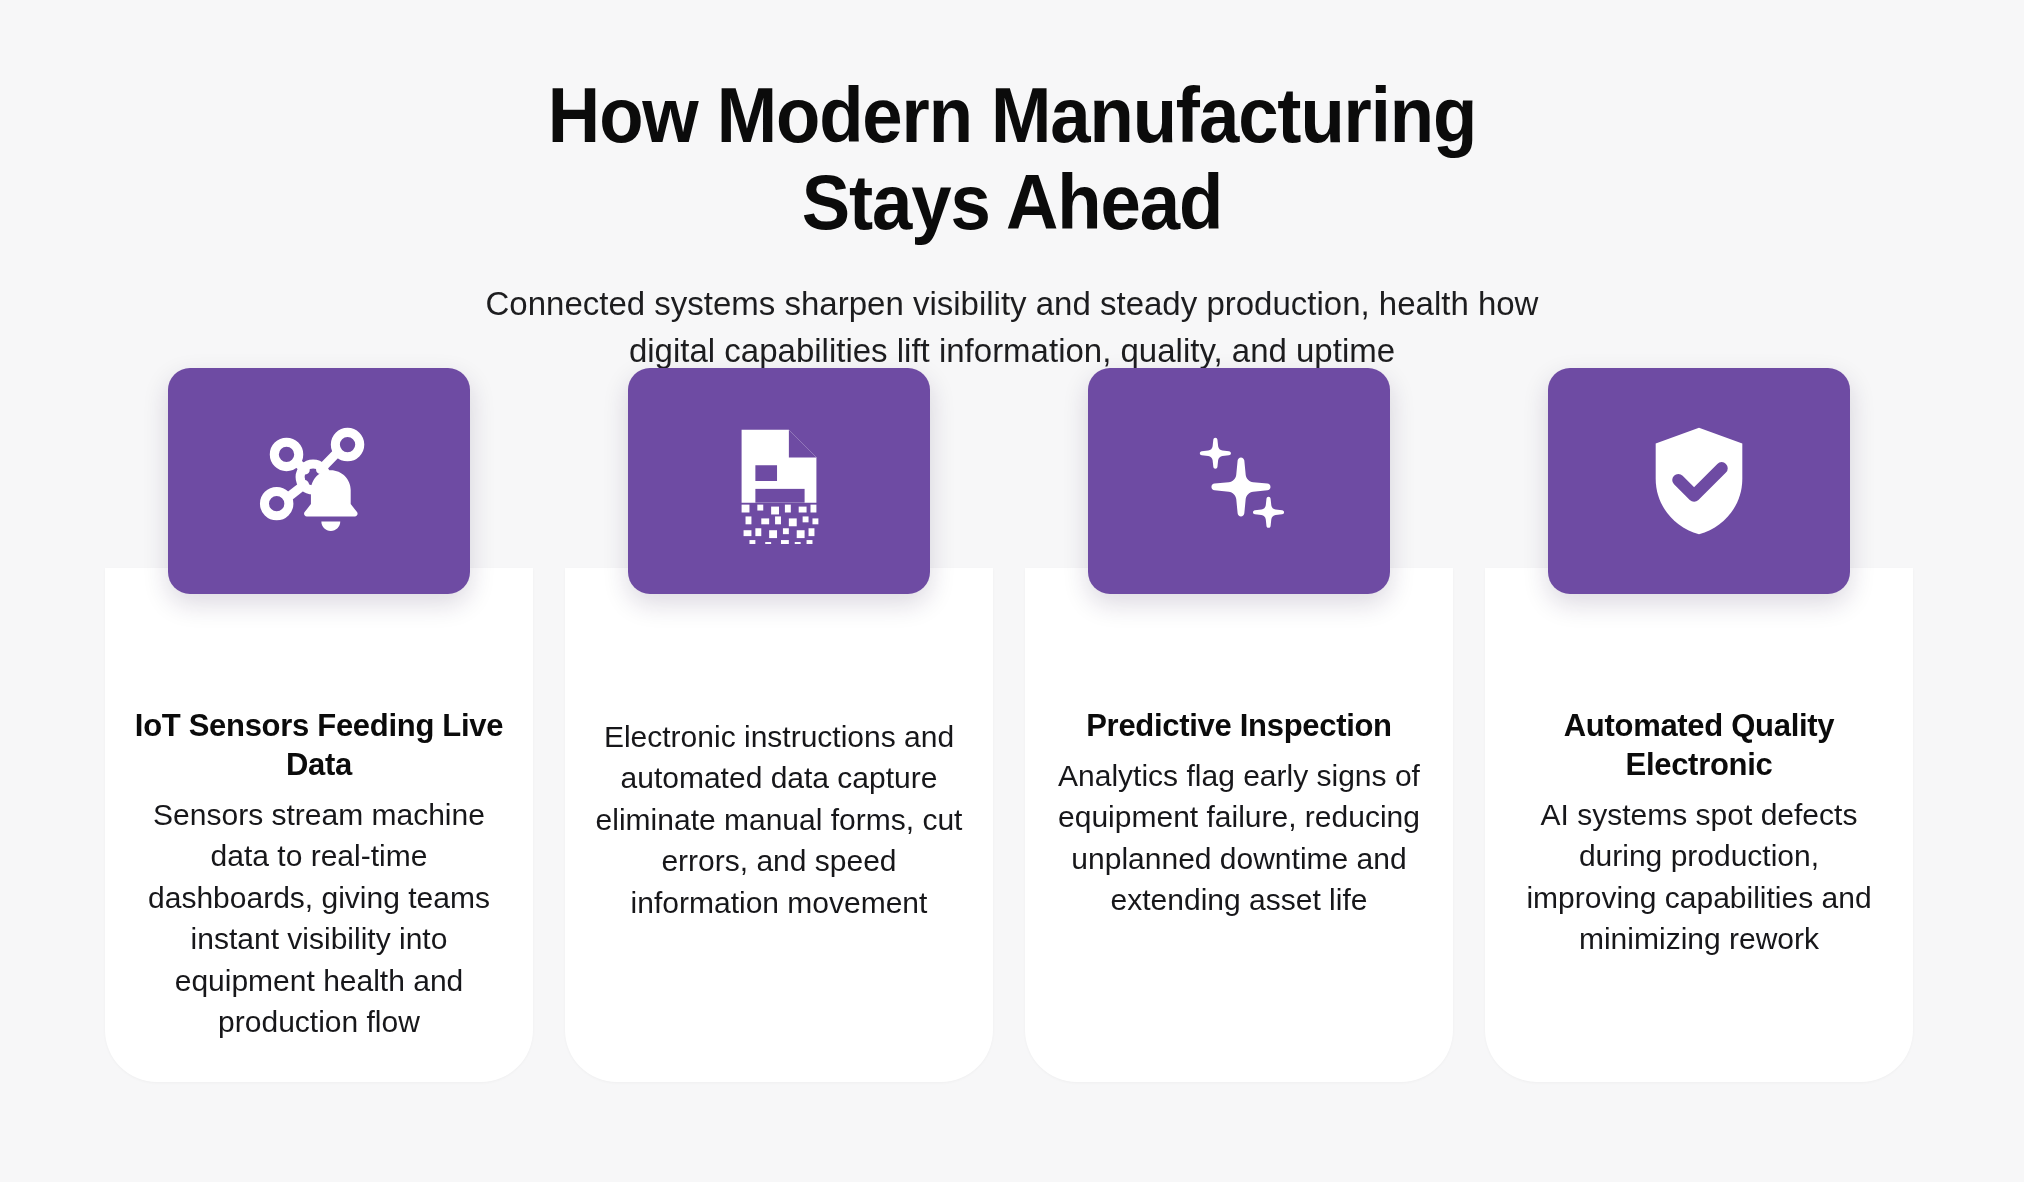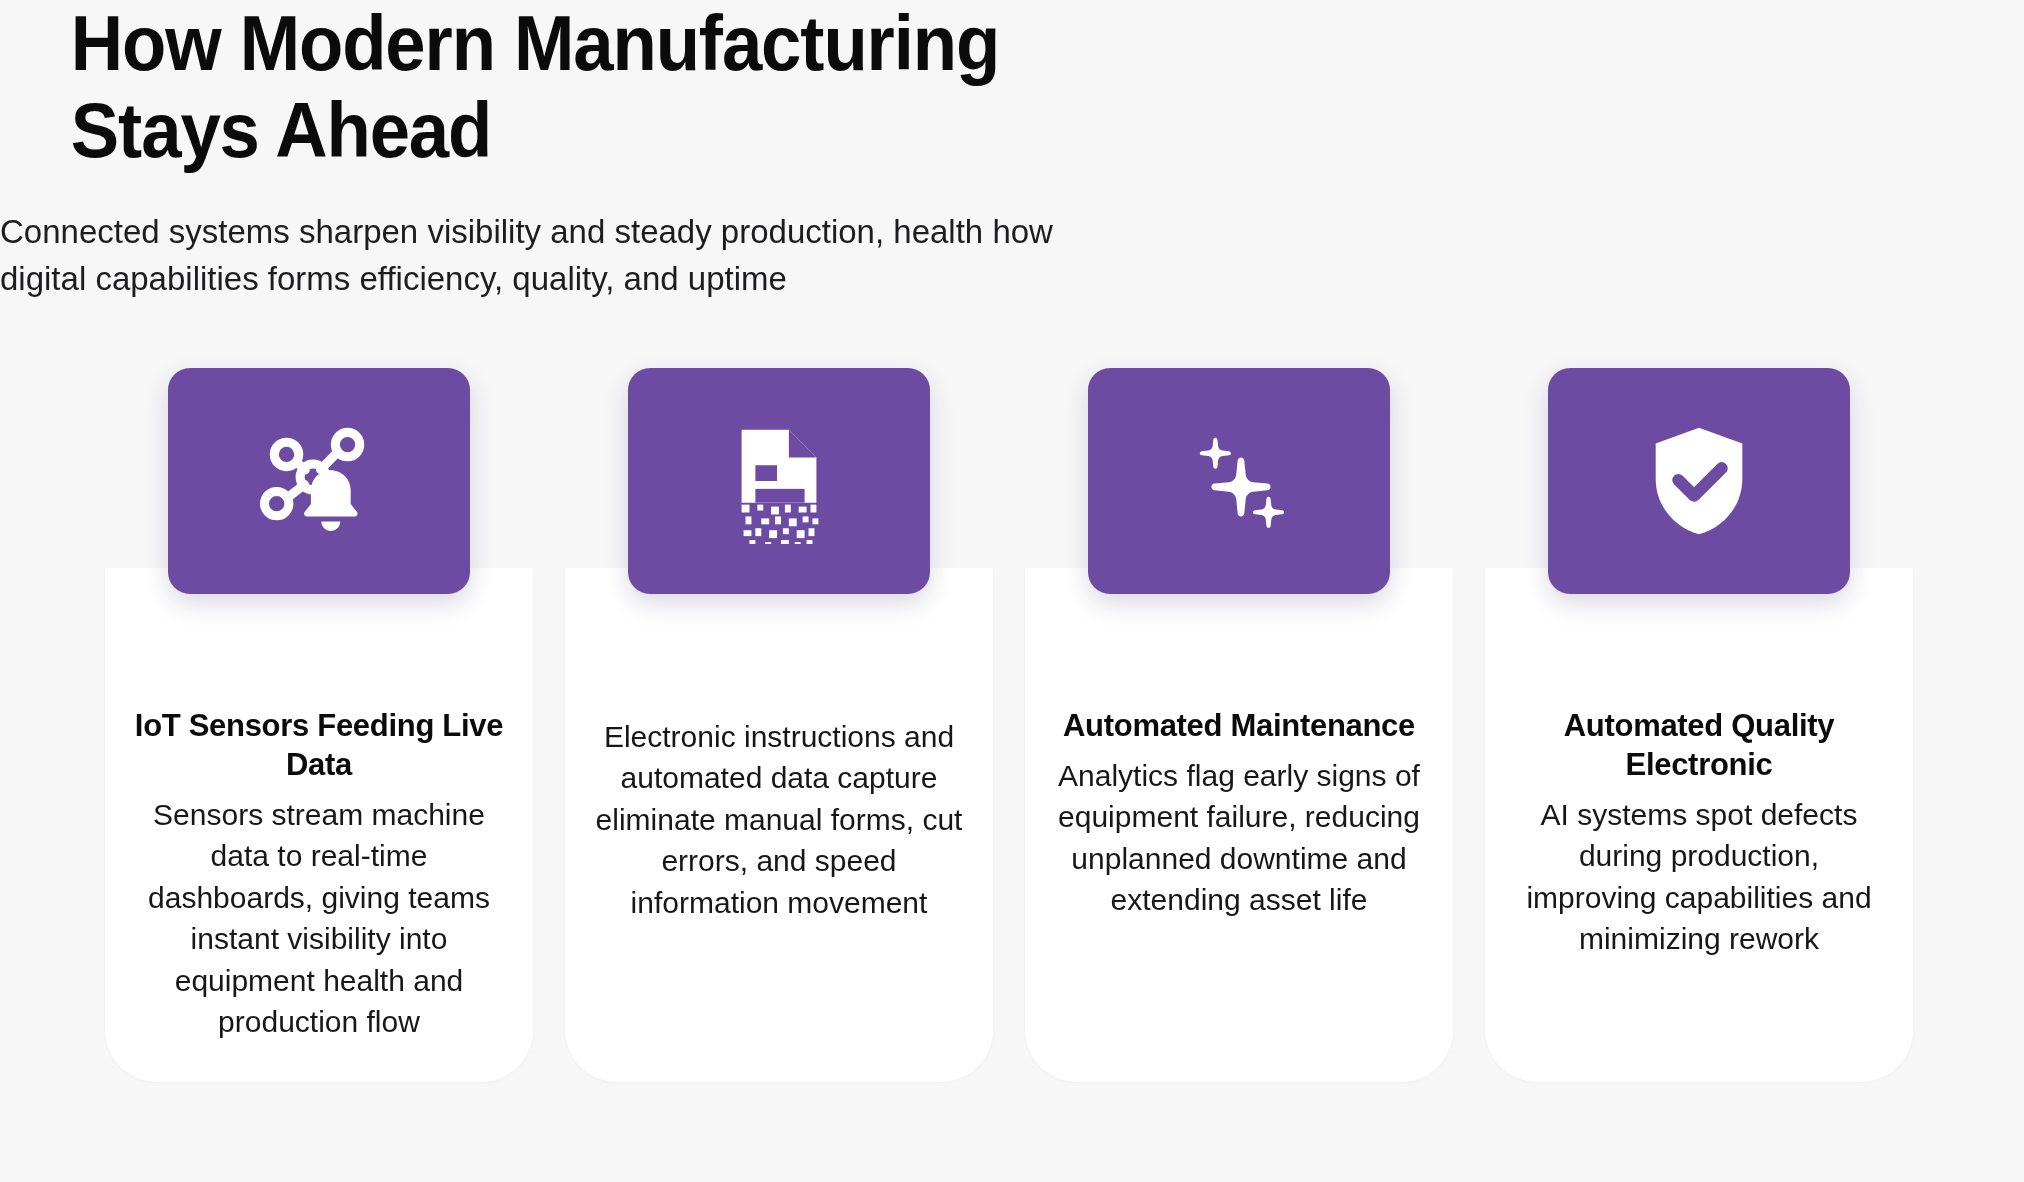--- a/index.html
+++ b/index.html
@@ -18,20 +18,22 @@
   }
 
   .page {
     position: relative;
     width: 2024px;
     height: 1182px;
   }
 
   
   .header {
+    padding-top: 72px;
+    text-align: center;
   }
 
   .page-title {
     font-family: "Liberation Sans Narrow", "Liberation Sans", sans-serif;
     font-weight: 700;
     font-size: 78px;
     line-height: 1.12;
     letter-spacing: -1.2px;
     color: #0b0b0b;
     transform: scaleX(0.93);
@@ -113,21 +115,21 @@
 
 <div class="page">
 
   <div class="header">
     <h1 class="page-title">
       <span class="line">How Modern Manufacturing</span>
       <span class="line">Stays Ahead</span>
     </h1>
     <p class="page-subtitle">
       <span class="line">Connected systems sharpen visibility and steady production, health how</span>
-      <span class="line">digital capabilities forms efficiency, quality, and uptime</span>
+      <span class="line">digital capabilities lift information, quality, and uptime</span>
     </p>
   </div>
 
   <div class="cards">
 
     <div class="card c1">
       <div class="icon-tile">
         <span>
           <svg width="126" height="126" viewBox="0 0 64 64" fill="none">
             <g stroke="#ffffff" stroke-width="4.6" fill="none" stroke-linecap="round">
@@ -193,21 +195,21 @@
     <div class="card c3">
       <div class="icon-tile">
         <span>
           <svg width="126" height="126" viewBox="0 0 64 64" fill="none">
             <path d="M33 20c.9 0 1.6.7 1.7 1.6l.7 7.2c.2 2 1.8 3.6 3.8 3.8l7.2.7c.9.1 1.6.8 1.6 1.7s-.7 1.6-1.6 1.7l-7.2.7c-2 .2-3.6 1.8-3.8 3.8l-.7 7.2c-.1.9-.8 1.6-1.7 1.6s-1.6-.7-1.7-1.6l-.7-7.2c-.2-2-1.8-3.6-3.8-3.8l-7.2-.7c-.9-.1-1.6-.8-1.6-1.7s.7-1.6 1.6-1.7l7.2-.7c2-.2 3.6-1.8 3.8-3.8l.7-7.2c.1-.9.8-1.6 1.7-1.6z" fill="#ffffff"></path>
             <path d="M20 10c.55 0 1 .42 1.05 1l.35 3.3c.12 1.15 1.05 2.07 2.2 2.2l3.3.35c.58.05 1 .5 1 1.05s-.42 1-1 1.05l-3.3.35c-1.15.12-2.07 1.05-2.2 2.2l-.35 3.3c-.05.58-.5 1-1.05 1s-1-.42-1.05-1l-.35-3.3c-.12-1.15-1.05-2.07-2.2-2.2l-3.3-.35c-.58-.05-1-.5-1-1.05s.42-1 1-1.05l3.3-.35c1.15-.12 2.07-1.05 2.2-2.2l.35-3.3c.05-.58.5-1 1.05-1z" fill="#ffffff"></path>
             <path d="M47 40c.55 0 1 .42 1.05 1l.35 3.3c.12 1.15 1.05 2.07 2.2 2.2l3.3.35c.58.05 1 .5 1 1.05s-.42 1-1 1.05l-3.3.35c-1.15.12-2.07 1.05-2.2 2.2l-.35 3.3c-.05.58-.5 1-1.05 1s-1-.42-1.05-1l-.35-3.3c-.12-1.15-1.05-2.07-2.2-2.2l-3.3-.35c-.58-.05-1-.5-1-1.05s.42-1 1-1.05l3.3-.35c1.15-.12 2.07-1.05 2.2-2.2l.35-3.3c.05-.58.5-1 1.05-1z" fill="#ffffff"></path>
           </svg>
         </span>
       </div>
-      <div class="card-title">Automated Maintenance</div>
+      <div class="card-title">Predictive Inspection</div>
       <div class="card-desc">Analytics flag early signs of equipment failure, reducing unplanned downtime and extending asset life</div>
     </div>
 
     <div class="card c4">
       <div class="icon-tile">
         <span>
           <svg width="126" height="126" viewBox="0 0 64 64" fill="none">
             <path d="M32 5L10 13v18c0 13.2 9.1 24.6 22 28 12.9-3.4 22-14.8 22-28V13L32 5z" fill="#ffffff"></path>
             <path d="M21.5 31.5l8 8 14-14" stroke="#6e4ba3" stroke-width="6.2" stroke-linecap="round" stroke-linejoin="round" fill="none"></path>
           </svg>

